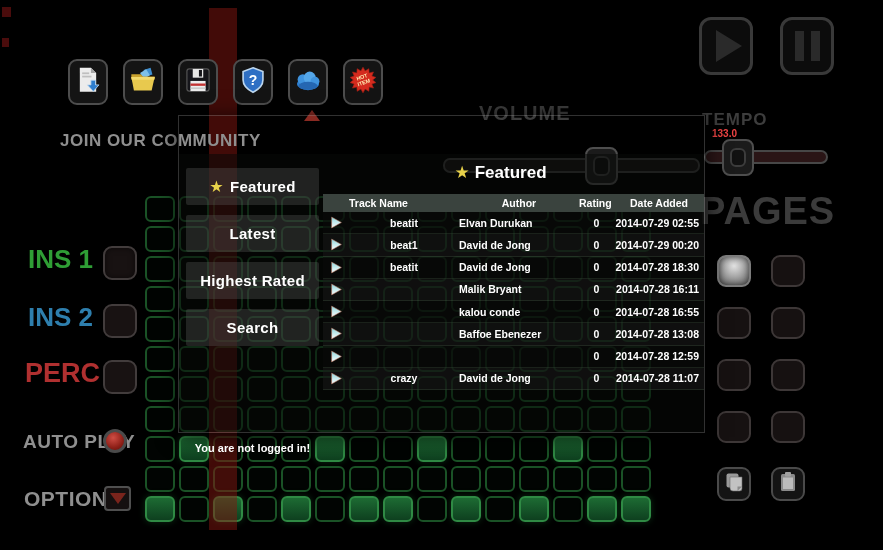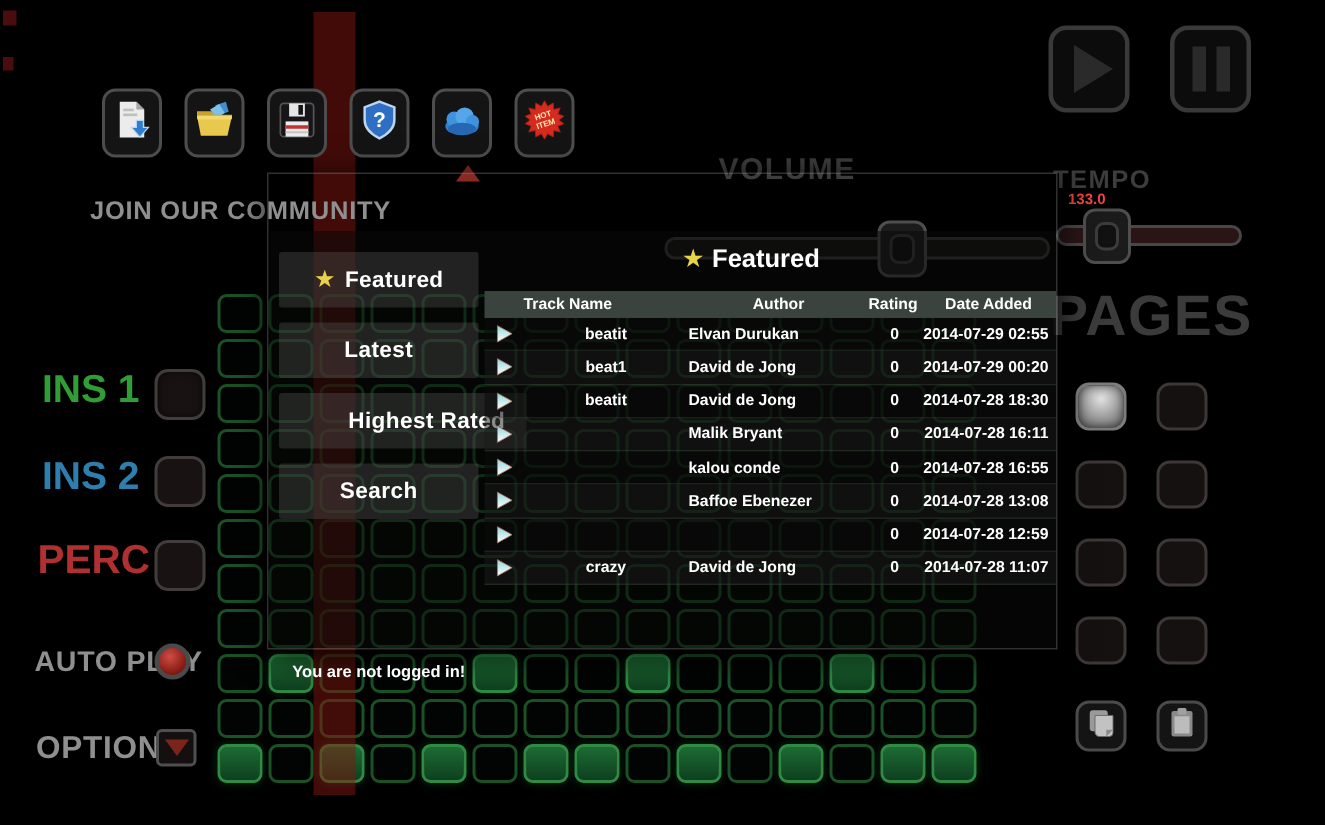--- a/index.html
+++ b/index.html
@@ -414,21 +414,21 @@
   <div id="modal">
     <div id="modal-body">
       <div id="navlist">
           <div class="navbtn" style="top: 14px;">
             <span class="star">★</span>
             <span>Featured</span>
           </div>
           <div class="navbtn" style="top: 61px;">
             <span>Latest</span>
           </div>
-          <div class="navbtn" style="top: 108px; padding-left: 32px;">
+          <div class="navbtn" style="top: 108px;">
             <span>Highest Rated</span>
           </div>
           <div class="navbtn" style="top: 155px;">
             <span>Search</span>
           </div>
         </div>
       <div id="section-heading">
         <span class="star">★</span><span>Featured</span>
       </div>
       <div id="table">

